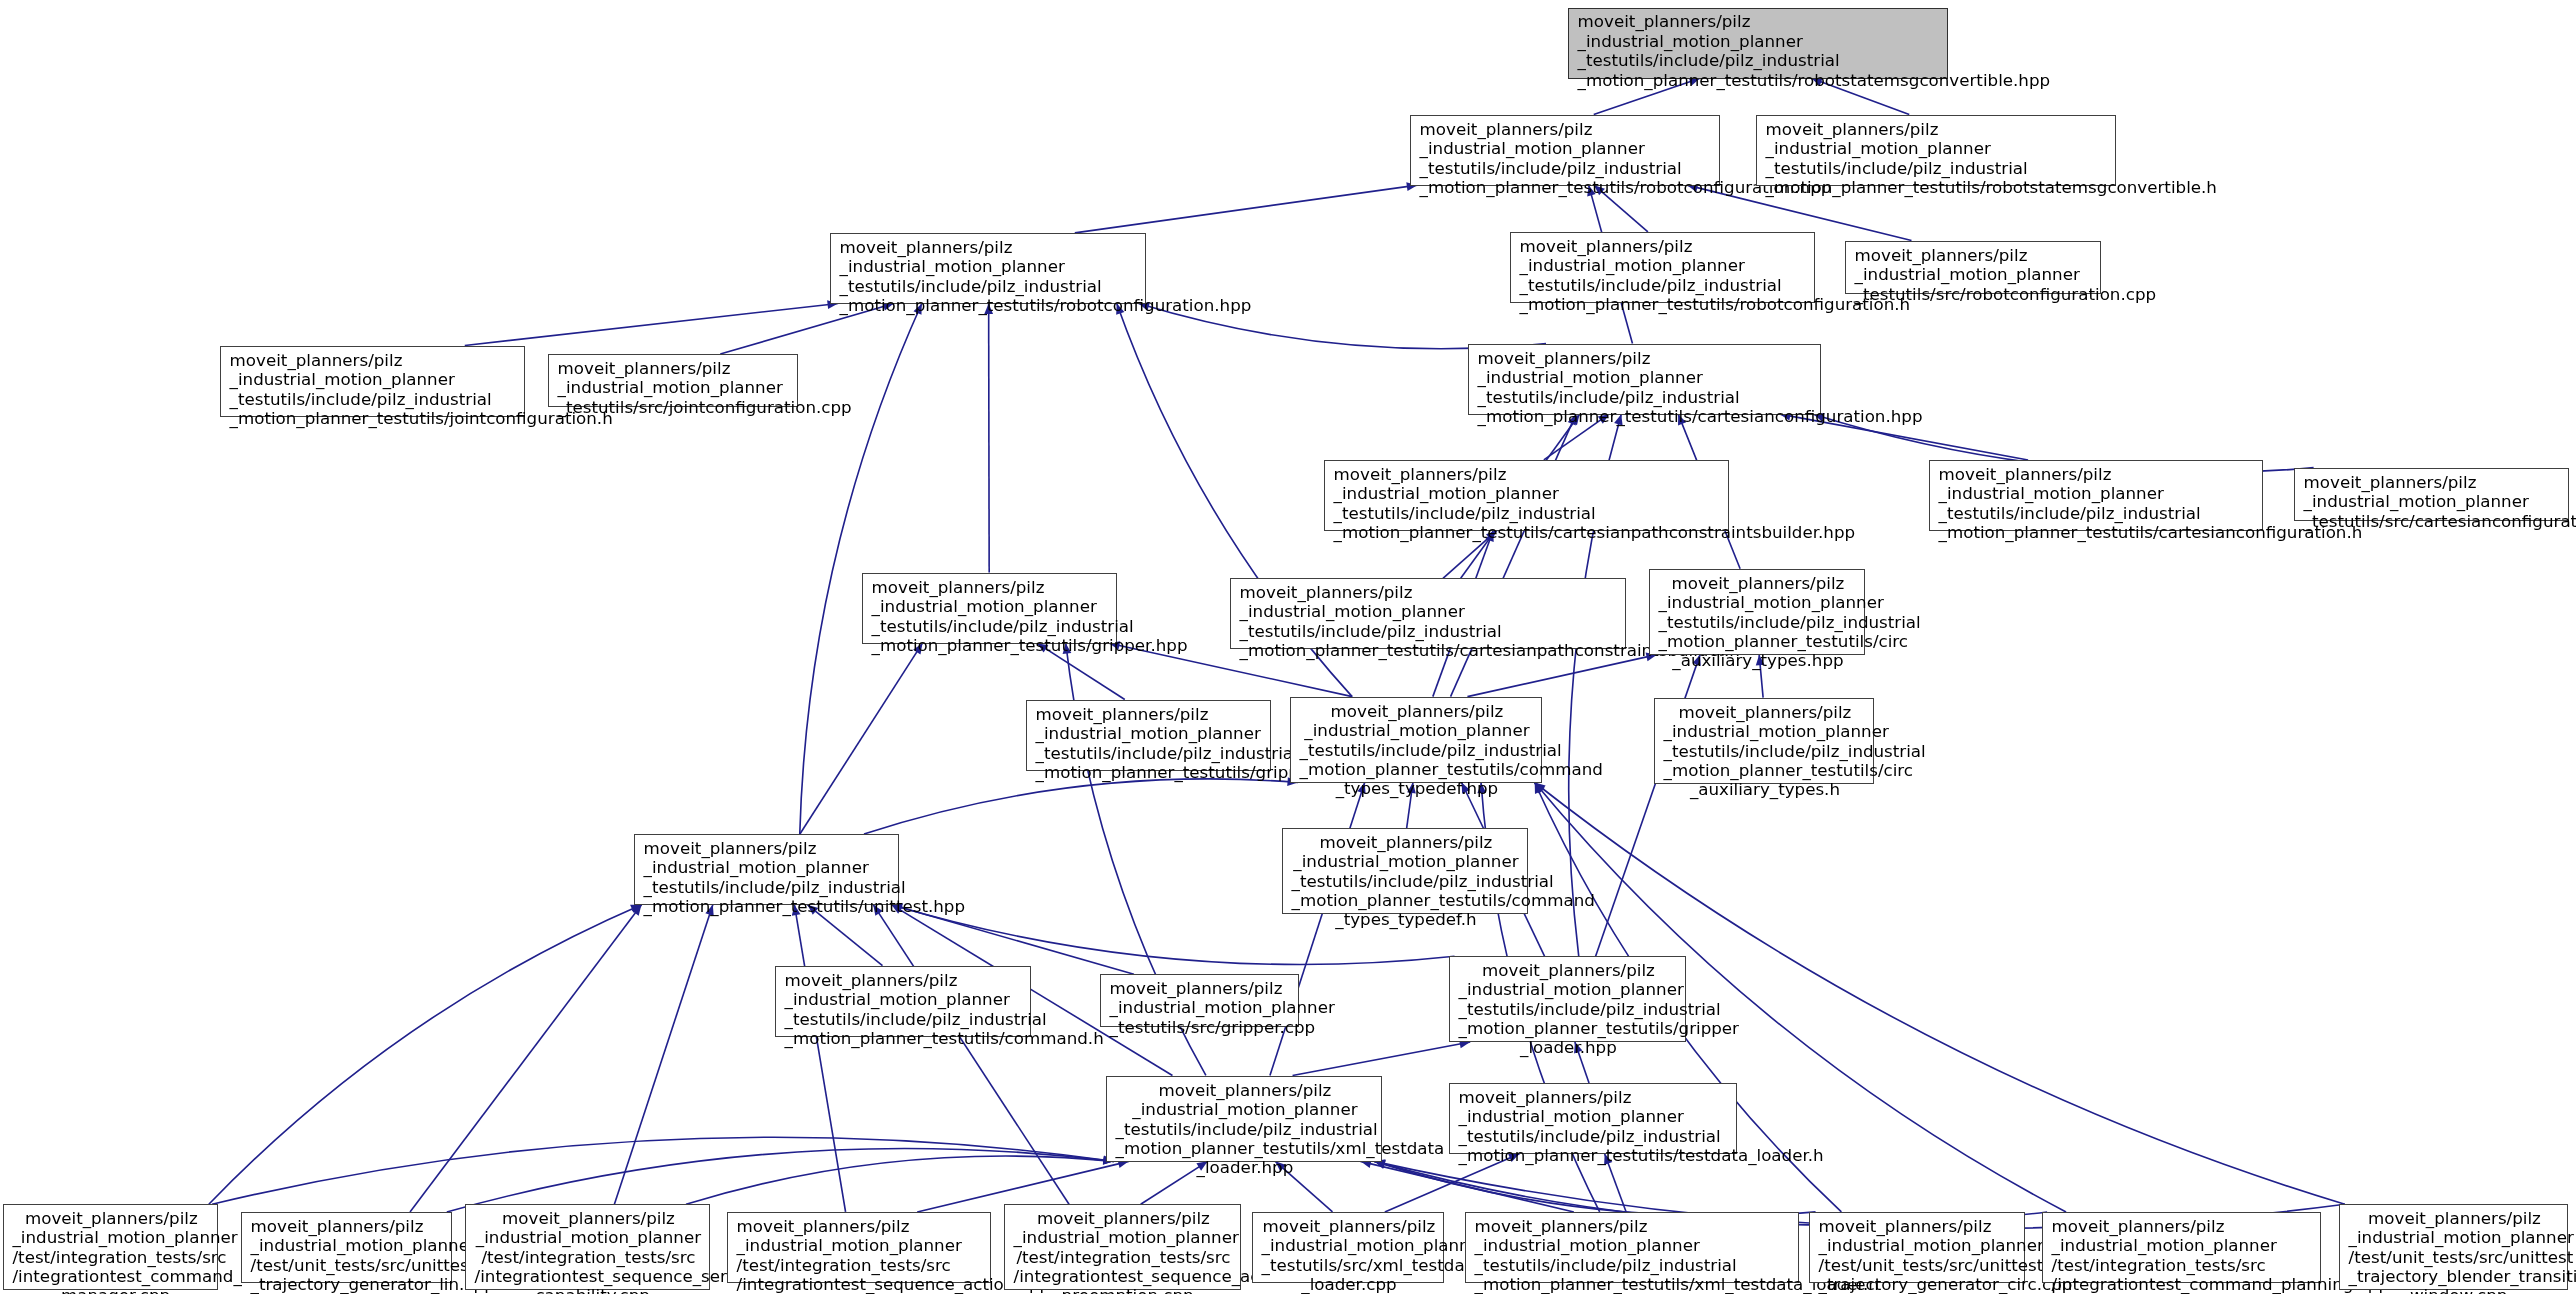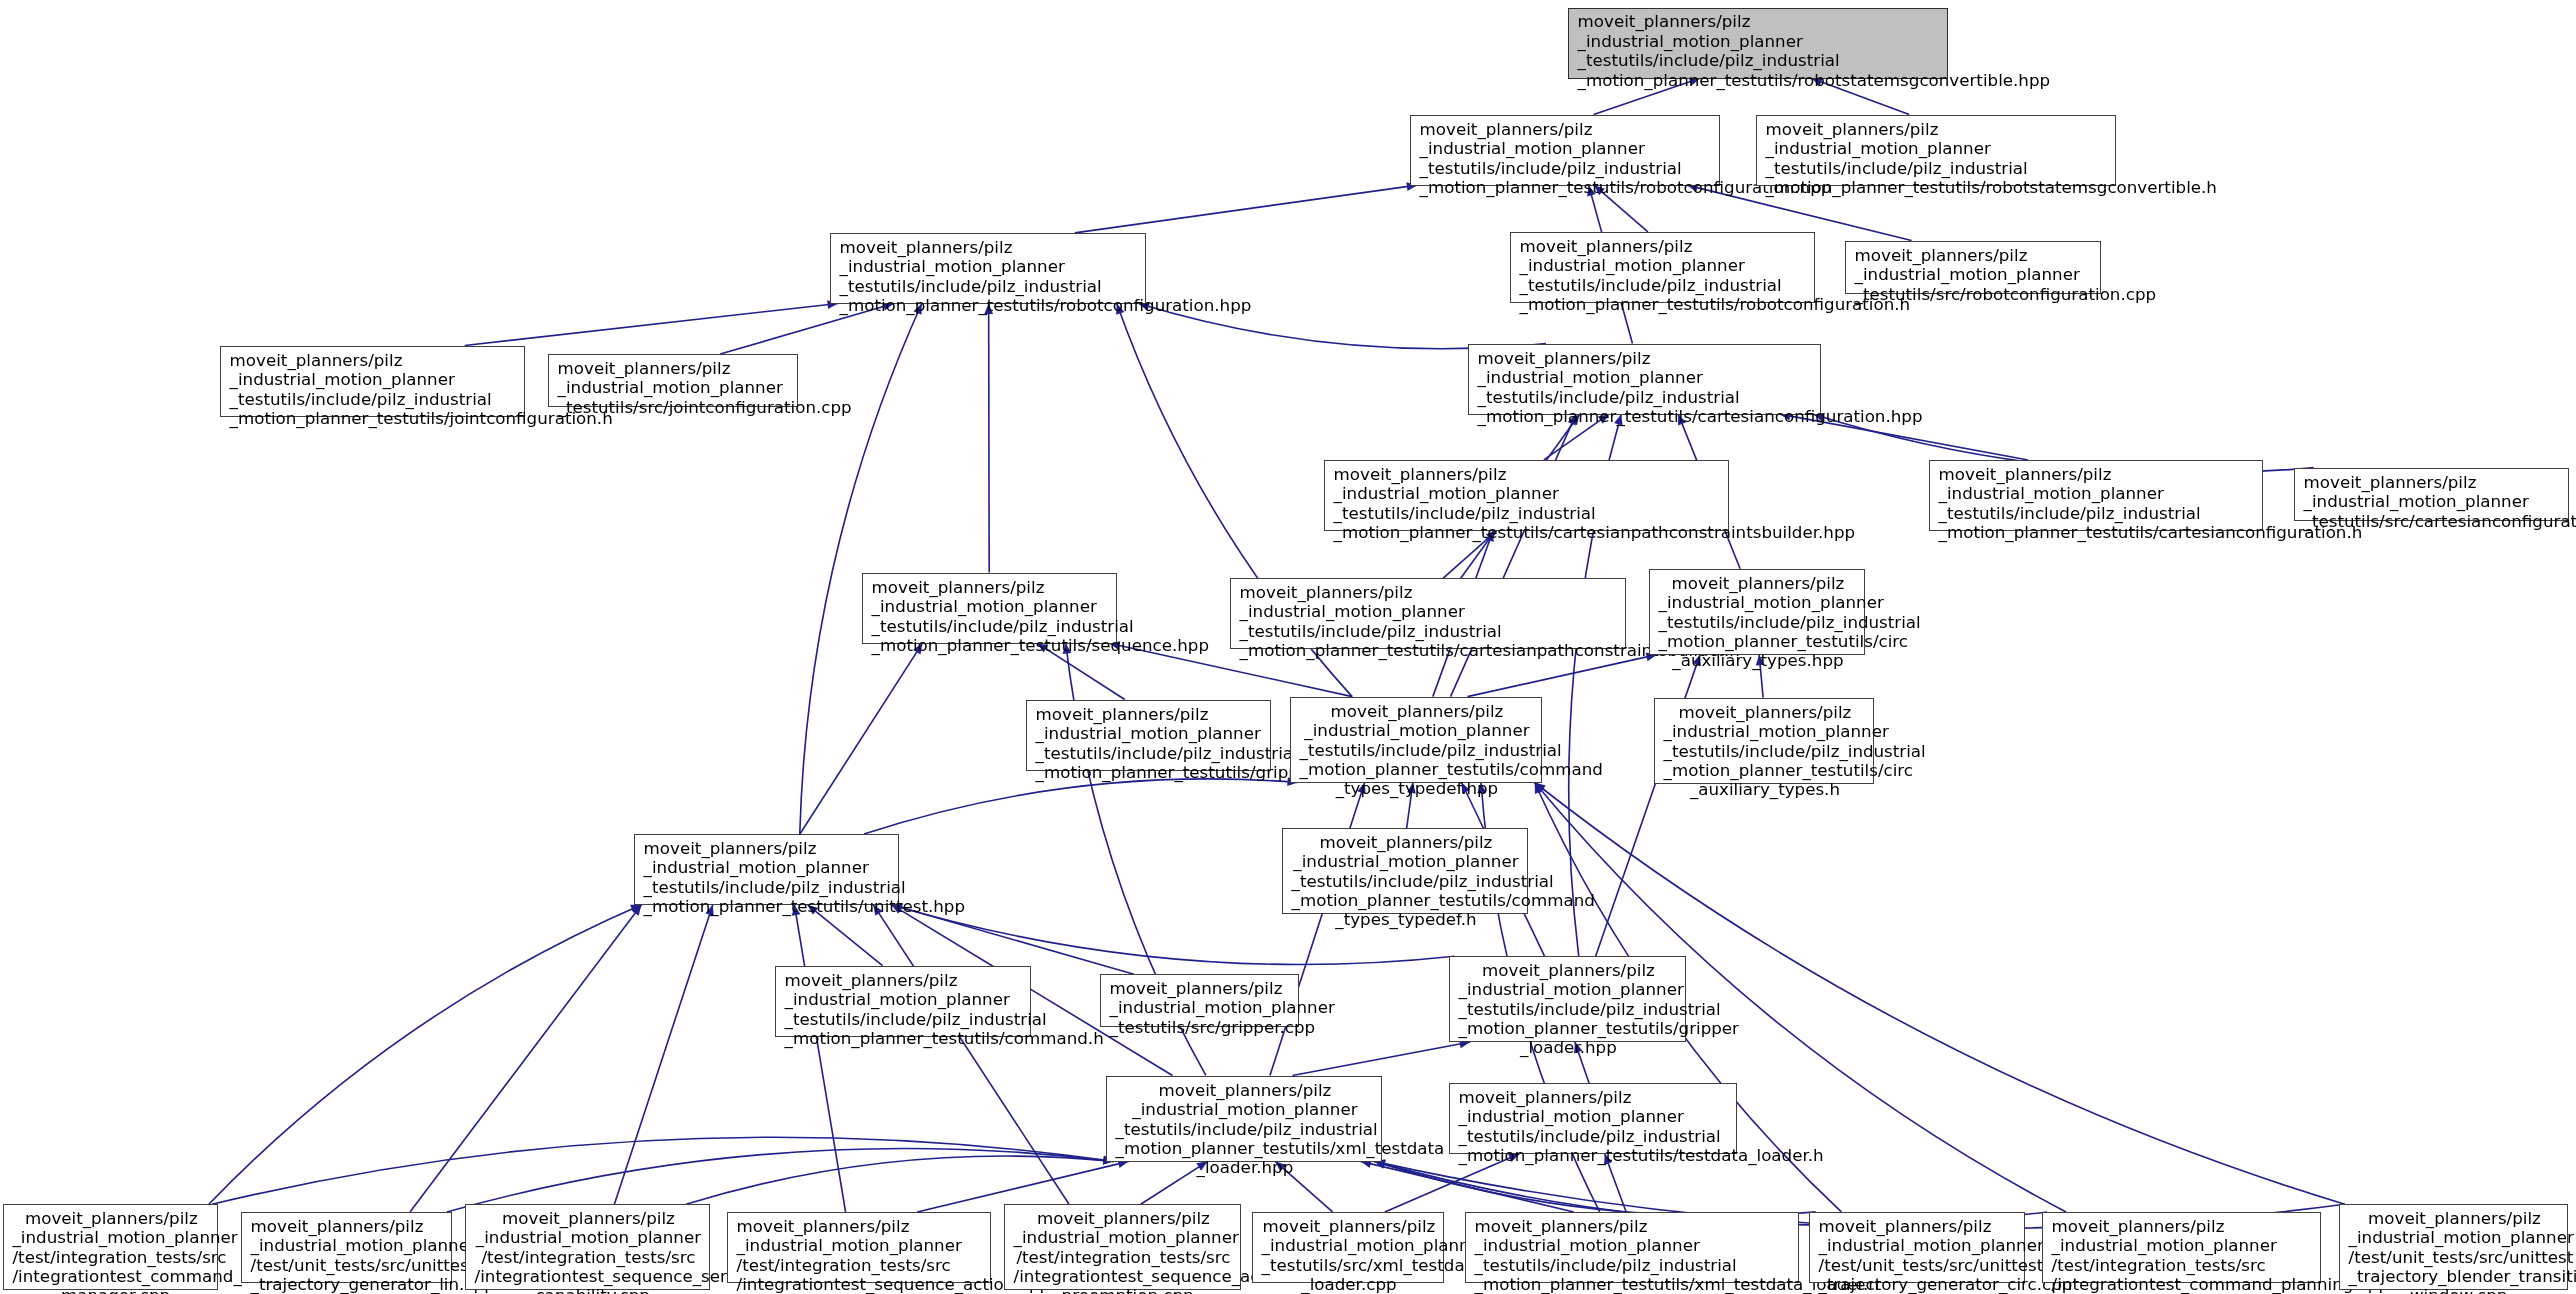--- a/index.html
+++ b/index.html
@@ -179,21 +179,21 @@
     <div class="node" style="left: 1845px; top: 241px; width: 256px; height: 53px;"><span class="ln">moveit_planners/pilz</span><span class="ln">_industrial_motion_planner</span><span class="ln">_testutils/src/robotconfiguration.cpp</span></div>
     <div class="node" style="left: 220px; top: 346px; width: 305px; height: 71px;"><span class="ln">moveit_planners/pilz</span><span class="ln">_industrial_motion_planner</span><span class="ln">_testutils/include/pilz_industrial</span><span class="ln">_motion_planner_testutils/jointconfiguration.h</span></div>
     <div class="node" style="left: 548px; top: 354px; width: 250px; height: 53px;"><span class="ln">moveit_planners/pilz</span><span class="ln">_industrial_motion_planner</span><span class="ln">_testutils/src/jointconfiguration.cpp</span></div>
     <div class="node" style="left: 1468px; top: 344px; width: 353px; height: 71px;"><span class="ln">moveit_planners/pilz</span><span class="ln">_industrial_motion_planner</span><span class="ln">_testutils/include/pilz_industrial</span><span class="ln">_motion_planner_testutils/cartesianconfiguration.hpp</span></div>
     <div class="node" style="left: 1929px; top: 460px; width: 334px; height: 71px;"><span class="ln">moveit_planners/pilz</span><span class="ln">_industrial_motion_planner</span><span class="ln">_testutils/include/pilz_industrial</span><span class="ln">_motion_planner_testutils/cartesianconfiguration.h</span></div>
     <div class="node" style="left: 2294px; top: 468px; width: 275px; height: 53px;"><span class="ln">moveit_planners/pilz</span><span class="ln">_industrial_motion_planner</span><span class="ln">_testutils/src/cartesianconfiguration.cpp</span></div>
     <div class="node" style="left: 1324px; top: 460px; width: 405px; height: 71px;"><span class="ln">moveit_planners/pilz</span><span class="ln">_industrial_motion_planner</span><span class="ln">_testutils/include/pilz_industrial</span><span class="ln">_motion_planner_testutils/cartesianpathconstraintsbuilder.hpp</span></div>
     <div class="node" style="left: 1230px; top: 578px; width: 396px; height: 71px;"><span class="ln">moveit_planners/pilz</span><span class="ln">_industrial_motion_planner</span><span class="ln">_testutils/include/pilz_industrial</span><span class="ln">_motion_planner_testutils/cartesianpathconstraintsbuilder.h</span></div>
     <div class="node center" style="left: 1649px; top: 569px; width: 216px; height: 86px;"><span class="ln">moveit_planners/pilz</span><span class="ln">_industrial_motion_planner</span><span class="ln">_testutils/include/pilz_industrial</span><span class="ln">_motion_planner_testutils/circ</span><span class="ln">_auxiliary_types.hpp</span></div>
     <div class="node center" style="left: 1654px; top: 698px; width: 220px; height: 86px;"><span class="ln">moveit_planners/pilz</span><span class="ln">_industrial_motion_planner</span><span class="ln">_testutils/include/pilz_industrial</span><span class="ln">_motion_planner_testutils/circ</span><span class="ln">_auxiliary_types.h</span></div>
-    <div class="node" style="left: 862px; top: 573px; width: 255px; height: 71px;"><span class="ln">moveit_planners/pilz</span><span class="ln">_industrial_motion_planner</span><span class="ln">_testutils/include/pilz_industrial</span><span class="ln">_motion_planner_testutils/sequence.hpp</span></div>
+    <div class="node" style="left: 862px; top: 573px; width: 255px; height: 71px;"><span class="ln">moveit_planners/pilz</span><span class="ln">_industrial_motion_planner</span><span class="ln">_testutils/include/pilz_industrial</span><span class="ln">_motion_planner_testutils/gripper.hpp</span></div>
     <div class="node" style="left: 1026px; top: 700px; width: 245px; height: 71px;"><span class="ln">moveit_planners/pilz</span><span class="ln">_industrial_motion_planner</span><span class="ln">_testutils/include/pilz_industrial</span><span class="ln">_motion_planner_testutils/gripper.h</span></div>
     <div class="node center" style="left: 1290px; top: 697px; width: 252px; height: 86px;"><span class="ln">moveit_planners/pilz</span><span class="ln">_industrial_motion_planner</span><span class="ln">_testutils/include/pilz_industrial</span><span class="ln">_motion_planner_testutils/command</span><span class="ln">_types_typedef.hpp</span></div>
     <div class="node center" style="left: 1282px; top: 828px; width: 246px; height: 86px;"><span class="ln">moveit_planners/pilz</span><span class="ln">_industrial_motion_planner</span><span class="ln">_testutils/include/pilz_industrial</span><span class="ln">_motion_planner_testutils/command</span><span class="ln">_types_typedef.h</span></div>
     <div class="node" style="left: 634px; top: 834px; width: 265px; height: 71px;"><span class="ln">moveit_planners/pilz</span><span class="ln">_industrial_motion_planner</span><span class="ln">_testutils/include/pilz_industrial</span><span class="ln">_motion_planner_testutils/unittest.hpp</span></div>
     <div class="node" style="left: 775px; top: 966px; width: 256px; height: 71px;"><span class="ln">moveit_planners/pilz</span><span class="ln">_industrial_motion_planner</span><span class="ln">_testutils/include/pilz_industrial</span><span class="ln">_motion_planner_testutils/command.h</span></div>
     <div class="node" style="left: 1100px; top: 974px; width: 199px; height: 53px;"><span class="ln">moveit_planners/pilz</span><span class="ln">_industrial_motion_planner</span><span class="ln">_testutils/src/gripper.cpp</span></div>
     <div class="node center" style="left: 1449px; top: 956px; width: 237px; height: 86px;"><span class="ln">moveit_planners/pilz</span><span class="ln">_industrial_motion_planner</span><span class="ln">_testutils/include/pilz_industrial</span><span class="ln">_motion_planner_testutils/gripper</span><span class="ln">_loader.hpp</span></div>
     <div class="node center" style="left: 1106px; top: 1076px; width: 276px; height: 86px;"><span class="ln">moveit_planners/pilz</span><span class="ln">_industrial_motion_planner</span><span class="ln">_testutils/include/pilz_industrial</span><span class="ln">_motion_planner_testutils/xml_testdata</span><span class="ln">_loader.hpp</span></div>
     <div class="node" style="left: 1449px; top: 1083px; width: 288px; height: 71px;"><span class="ln">moveit_planners/pilz</span><span class="ln">_industrial_motion_planner</span><span class="ln">_testutils/include/pilz_industrial</span><span class="ln">_motion_planner_testutils/testdata_loader.h</span></div>
     <div class="node center" style="left: 2.9px; top: 1204px; width: 215px; height: 86px;"><span class="ln">moveit_planners/pilz</span><span class="ln">_industrial_motion_planner</span><span class="ln">/test/integration_tests/src</span><span class="ln">/integrationtest_command_list</span><span class="ln">_manager.cpp</span></div>

